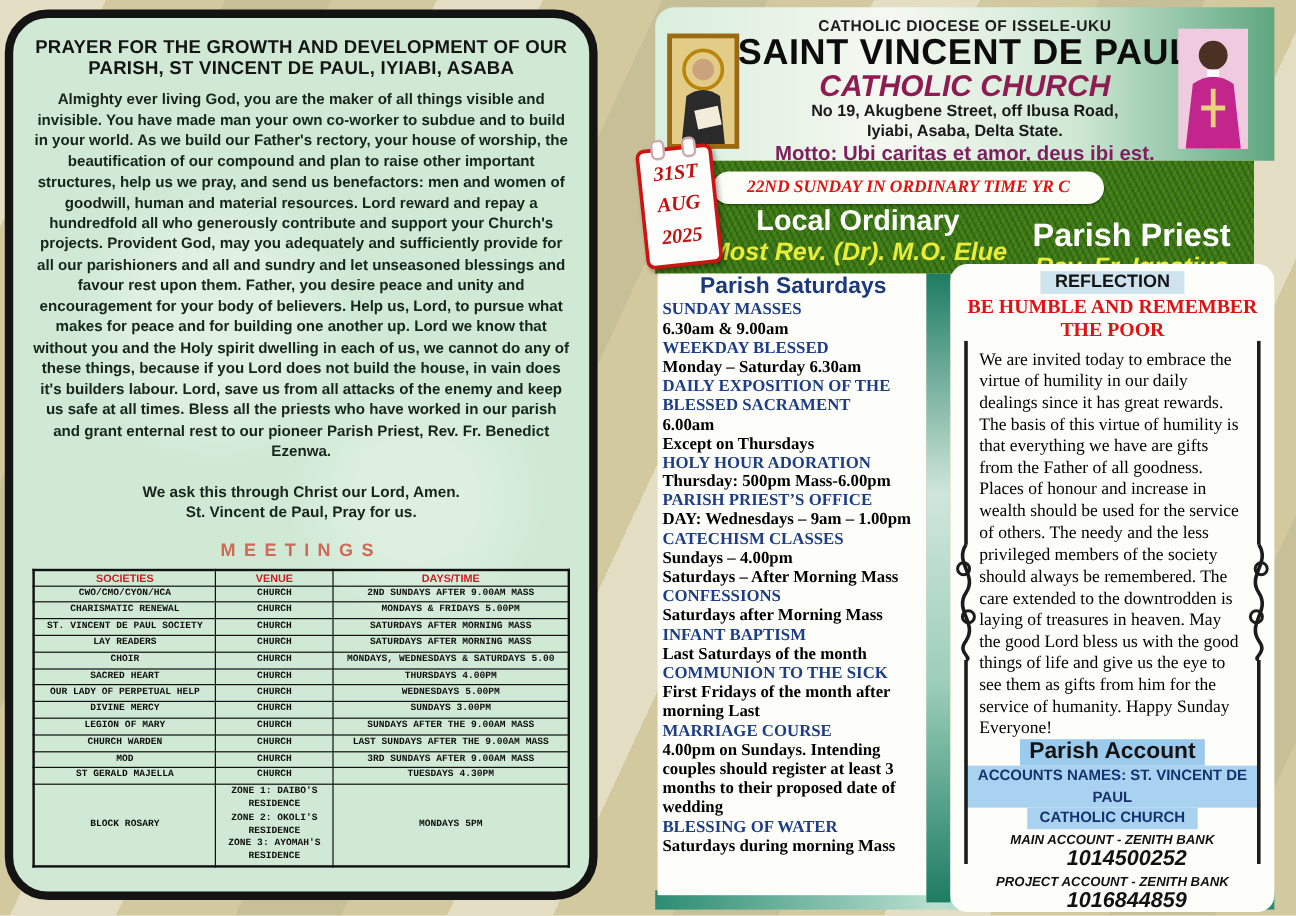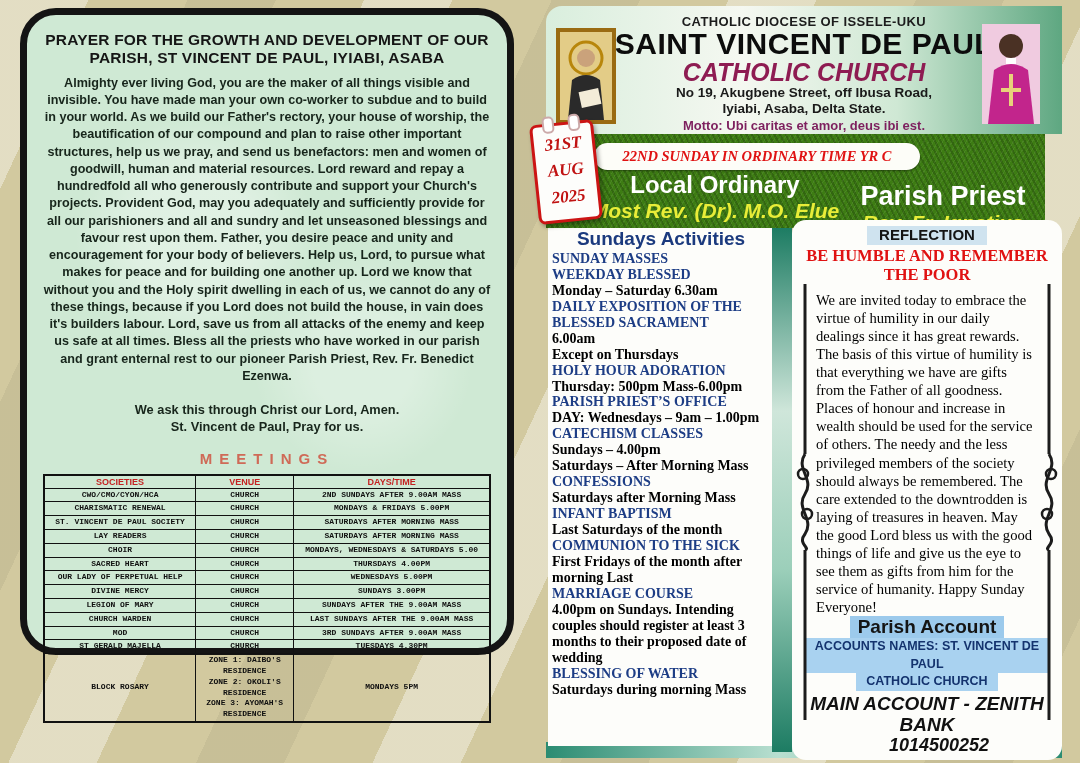--- a/index.html
+++ b/index.html
@@ -4,21 +4,21 @@
 <style>
   html,body{margin:0;padding:0;}
   body{font-family:"Liberation Sans",sans-serif;}
   #page{position:relative;width:1080px;height:763px;overflow:hidden;
     background-color:#d2c99f;
     background-image:repeating-linear-gradient(115deg,
       rgba(255,255,255,.38) 0 80px, rgba(255,255,255,0) 80px 170px,
       rgba(0,0,0,.05) 170px 250px, rgba(0,0,0,0) 250px 330px);}
 
   
-  .left-page{position:absolute;left:20px;top:8px;width:494px;height:647px;
+  .left-page{position:absolute;left:4px;top:8px;width:494px;height:742px;
     box-sizing:border-box;background:#cfe9d4;border:7px solid #141414;border-radius:36px;
     padding:16px 16px 10px 16px;
     background-image:radial-gradient(circle at 35% 35%,rgba(255,255,255,.35) 0 60px,rgba(255,255,255,0) 120px),
                      radial-gradient(circle at 70% 55%,rgba(255,255,255,.28) 0 50px,rgba(255,255,255,0) 110px);}
   .lp-title{font-size:15.5px;font-weight:800;color:#151515;text-align:center;line-height:1.18;letter-spacing:.2px;}
   .lp-prayer{margin-top:7px;font-size:12.6px;font-weight:600;color:#17251b;text-align:center;line-height:1.37;}
   .lp-closing{margin-top:16px;font-size:12.8px;font-weight:700;color:#17251b;text-align:center;line-height:1.35;}
   .lp-meetings-h{margin:14px 0 7px 0;text-align:center;font-size:15px;font-weight:800;
     color:#cf6a57;letter-spacing:7px;}
   table.meetings{width:100%;border-collapse:collapse;border:2px solid #111;background:transparent;}
@@ -33,21 +33,21 @@
   .rp-bottom-strip{position:absolute;left:0;right:4px;bottom:0;height:16px;
     background:linear-gradient(90deg,#2b8c72,#b8dfd0 45%,#7cc0a9 75%,#2b8c72);}
 
   .rp-header{position:absolute;left:0;top:0;right:4px;height:128px;
     background:linear-gradient(90deg,#d9eedd 0%,#f5f8f1 38%,#cfe8d4 68%,#5ea781 100%);
     border-top-left-radius:16px;text-align:center;padding-top:8px;box-sizing:border-box;}
   .hdr-diocese{font-size:13px;font-weight:700;color:#1c1c1c;letter-spacing:.4px;}
   .hdr-name{font-size:30px;font-weight:800;color:#0c0c0c;letter-spacing:.5px;line-height:1.02;}
   .hdr-sub{font-size:25px;font-weight:800;font-style:italic;color:#8e1c52;line-height:1.0;}
   .hdr-addr{font-size:13.5px;font-weight:700;color:#1a1a1a;line-height:1.18;}
-  .hdr-motto{font-size:13px;font-weight:800;color:#7d1f5e;margin-top:2px;}
+  .hdr-motto{font-size:17px;font-weight:800;color:#7d1f5e;margin-top:2px;}
 
   .portrait{position:absolute;box-sizing:border-box;}
   .saint-frame{left:10px;top:22px;width:60px;height:96px;border:4px solid #9a6b12;background:#e3cc87;}
   .bishop-frame{right:22px;top:18px;width:58px;height:100px;background:#f2cfe2;}
 
   .date-badge{position:absolute;left:-12px;top:116px;width:64px;height:100px;z-index:6;
     background:#fdfdfb;border:3px solid #cc1414;border-radius:7px;transform:rotate(-6deg);
     box-shadow:2px 3px 4px rgba(0,0,0,.35);text-align:center;font-family:"Liberation Serif",serif;
     font-style:italic;font-weight:700;color:#c01212;font-size:17px;line-height:1.55;padding-top:6px;box-sizing:border-box;}
   .ring{position:absolute;top:-10px;width:8px;height:13px;border:2.5px solid #caa;border-radius:5px;background:#fff;}
@@ -84,21 +84,21 @@
   .ref-body{font-family:"Liberation Serif",serif;font-size:14.6px;color:#000;text-align:left;
     line-height:1.24;padding:0 24px;}
   .ornament{position:absolute;top:64px;width:20px;height:436px;}
   .orn-left{left:3px;} .orn-right{right:3px;}
 
   .account{margin-top:0px;}
   .acct-title{display:inline-block;font-size:19px;font-weight:800;color:#141414;background:#9ccaec;
     padding:0 8px;line-height:1.15;}
   .acct-names{font-size:12.5px;font-weight:800;color:#14336e;background:#a9d2f0;margin:0 12px;line-height:1.4;}
   .acct-entry{margin-top:3px;line-height:1.1;}
-  .acct-label{font-size:19px;font-weight:800;font-style:italic;color:#111;}
+  .acct-label{font-size:11px;font-weight:800;font-style:italic;color:#111;}
   .acct-number{font-size:18px;font-weight:800;font-style:italic;color:#111;padding-left:24px;}
 </style>
 </head>
 <body>
 
 <div id="page">
 
   <div class="left-page">
     <div class="lp-title">PRAYER FOR THE GROWTH AND DEVELOPMENT OF OUR PARISH, ST VINCENT DE PAUL, IYIABI, ASABA</div>
     <div class="lp-prayer">Almighty ever living God, you are the maker of all things visible and invisible. You have made man your own co-worker to subdue and to build in your world. As we build our Father's rectory, your house of worship, the beautification of our compound and plan to raise other important structures, help us we pray, and send us benefactors: men and women of goodwill, human and material resources. Lord reward and repay a hundredfold all who generously contribute and support your Church's projects. Provident God, may you adequately and sufficiently provide for all our parishioners and all and sundry and let unseasoned blessings and favour rest upon them. Father, you desire peace and unity and encouragement for your body of believers. Help us, Lord, to pursue what makes for peace and for building one another up. Lord we know that without you and the Holy spirit dwelling in each of us, we cannot do any of these things, because if you Lord does not build the house, in vain does it's builders labour. Lord, save us from all attacks of the enemy and keep us safe at all times. Bless all the priests who have worked in our parish and grant enternal rest to our pioneer Parish Priest, Rev. Fr. Benedict Ezenwa.</div>
@@ -236,23 +236,24 @@
         <div class="band-name">Most Rev. (Dr). M.O. Elue</div>
       </div>
       <div class="band-right">
         <div class="band-title-lg">Parish Priest</div>
         <div class="band-name">Rev. Fr. Ignatius Offor</div>
         <div class="band-phone">08037582186</div>
       </div>
     </div>
 
     <div class="activities">
-      <div class="act-title">Sundays Activities</div>
+      <div class="act-title">Parish Saturdays</div>
       <div id="activities-list">
           <div class="act-head">SUNDAY MASSES</div>
+          <div class="act-det">6.30am &amp; 9.00am</div>
           <div class="act-head">WEEKDAY BLESSED</div>
           <div class="act-det">Monday – Saturday 6.30am</div>
           <div class="act-head">DAILY EXPOSITION OF THE BLESSED SACRAMENT</div>
           <div class="act-det">6.00am</div>
           <div class="act-det">Except on Thursdays</div>
           <div class="act-head">HOLY HOUR ADORATION</div>
           <div class="act-det">Thursday: 500pm Mass-6.00pm</div>
           <div class="act-head">PARISH PRIEST’S OFFICE</div>
           <div class="act-det">DAY: Wednesdays – 9am – 1.00pm</div>
           <div class="act-head">CATECHISM CLASSES</div>

